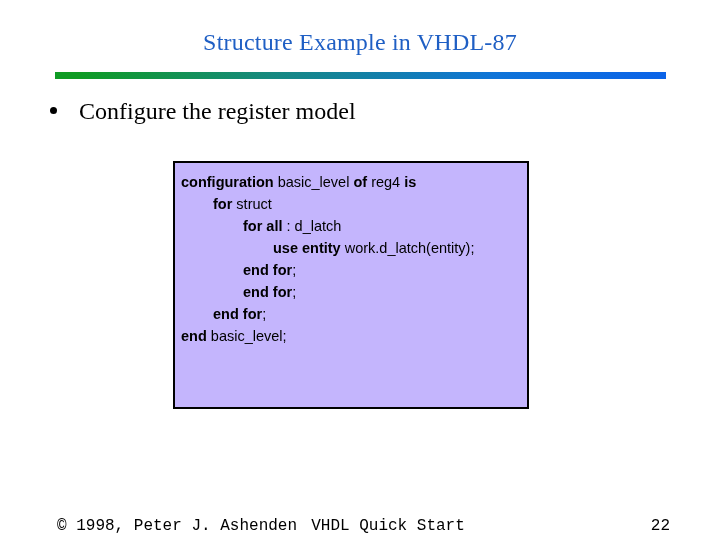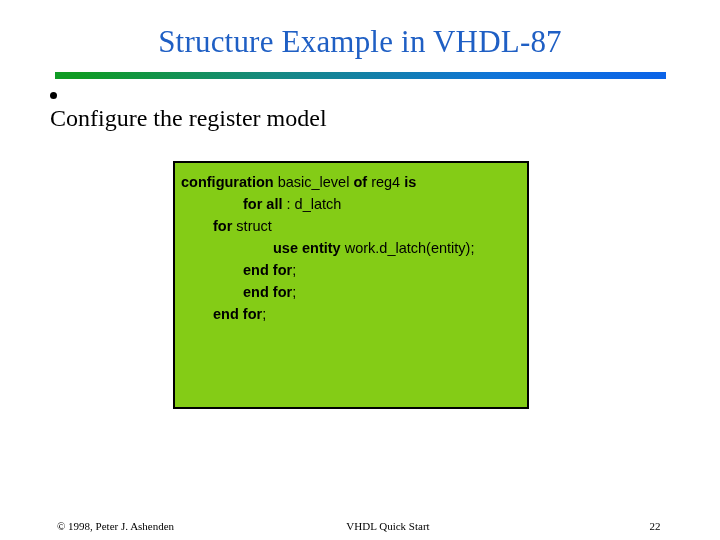--- a/index.html
+++ b/index.html
@@ -21,21 +21,21 @@
   }
 
   
   .slide-title {
     position: absolute;
     left: 0;
     top: 26px;
     width: 720px;
     text-align: center;
     font-family: "Liberation Serif", serif;
-    font-size: 31px;
+    font-size: 24px;
     line-height: 32px;
     color: #1f5fc4;
     letter-spacing: 0.2px;
     white-space: nowrap;
   }
 
   
   .title-rule {
     position: absolute;
     left: 55px;
@@ -45,21 +45,20 @@
     background: linear-gradient(to right, #0f9b24 0%, #0f9b24 4%, #16897f 35%, #0f74d8 72%, #0b63e8 100%);
   }
 
   
   .bullet-row {
     position: absolute;
     left: 50px;
     top: 97px;
     display: flex;
     align-items: baseline;
-    flex-direction: column;
   }
   .bullet-dot {
     width: 7px;
     height: 7px;
     border-radius: 50%;
     background: #000000;
     margin-right: 22px;
     position: relative;
     top: -5px;
     flex: 0 0 auto;
@@ -73,21 +72,21 @@
   }
 
   
   .code-box {
     position: absolute;
     left: 173px;
     top: 161px;
     width: 356px;
     height: 248px;
     border: 2px solid #000000;
-    background: #84cc16;
+    background: #c4b5fd;
     box-sizing: border-box;
     padding: 8px 0 0 6px;
   }
   .code-line {
     font-family: "Liberation Sans", sans-serif;
     font-size: 14.5px;
     line-height: 22px;
     color: #000000;
     white-space: pre;
     height: 22px;
@@ -100,22 +99,22 @@
   .ind2 { padding-left: 62px; }
   .ind3 { padding-left: 92px; }
 
   
   .footer {
     position: absolute;
     left: 0;
     top: 518px;
     width: 720px;
     height: 18px;
-    font-family: Liberation Serif, serif;
-    font-size: 11px;
+    font-family: Liberation Mono, monospace;
+    font-size: 16px;
     line-height: 16px;
     color: #000000;
   }
   .footer-copyright {
     position: absolute;
     left: 57px;
     top: 0;
     white-space: nowrap;
   }
   .footer-center {
@@ -125,47 +124,48 @@
     width: 720px;
     text-align: center;
     white-space: nowrap;
     margin-left: 28px;
   }
   .footer-page {
     position: absolute;
     left: 640px;
     top: 0;
     width: 30px;
-    text-align: center;
+    text-align: right;
     white-space: nowrap;
   }
 </style>
 </head>
 <body>
 
 <div class="slide">
 
   <div class="slide-title">Structure Example in VHDL-87</div>
 
   <div class="title-rule"></div>
 
   <div class="bullet-row">
     <span class="bullet-dot"></span>
     <span class="bullet-text">Configure the register model</span>
   </div>
 
   <div class="code-box">
     <div id="code-lines">
         <div class="code-line ind0"><b>configuration </b><span>basic_level </span><b>of </b><span>reg4 </span><b>is</b></div>
+        <div class="code-line ind1"><b>for </b><span>struct</span></div>
         <div class="code-line ind2"><b>for all </b><span>: d_latch</span></div>
-        <div class="code-line ind1"><b>for </b><span>struct</span></div>
         <div class="code-line ind3"><b>use entity </b><span>work.d_latch(entity);</span></div>
         <div class="code-line ind2"><b>end for</b><span>;</span></div>
         <div class="code-line ind2"><b>end for</b><span>;</span></div>
         <div class="code-line ind1"><b>end for</b><span>;</span></div>
+        <div class="code-line ind0"><b>end </b><span>basic_level;</span></div>
       </div>
   </div>
 
   <div class="footer">
     <span class="footer-copyright">© 1998, Peter J. Ashenden</span>
     <span class="footer-center">VHDL Quick Start</span>
     <span class="footer-page">22</span>
   </div>
 
 </div>

